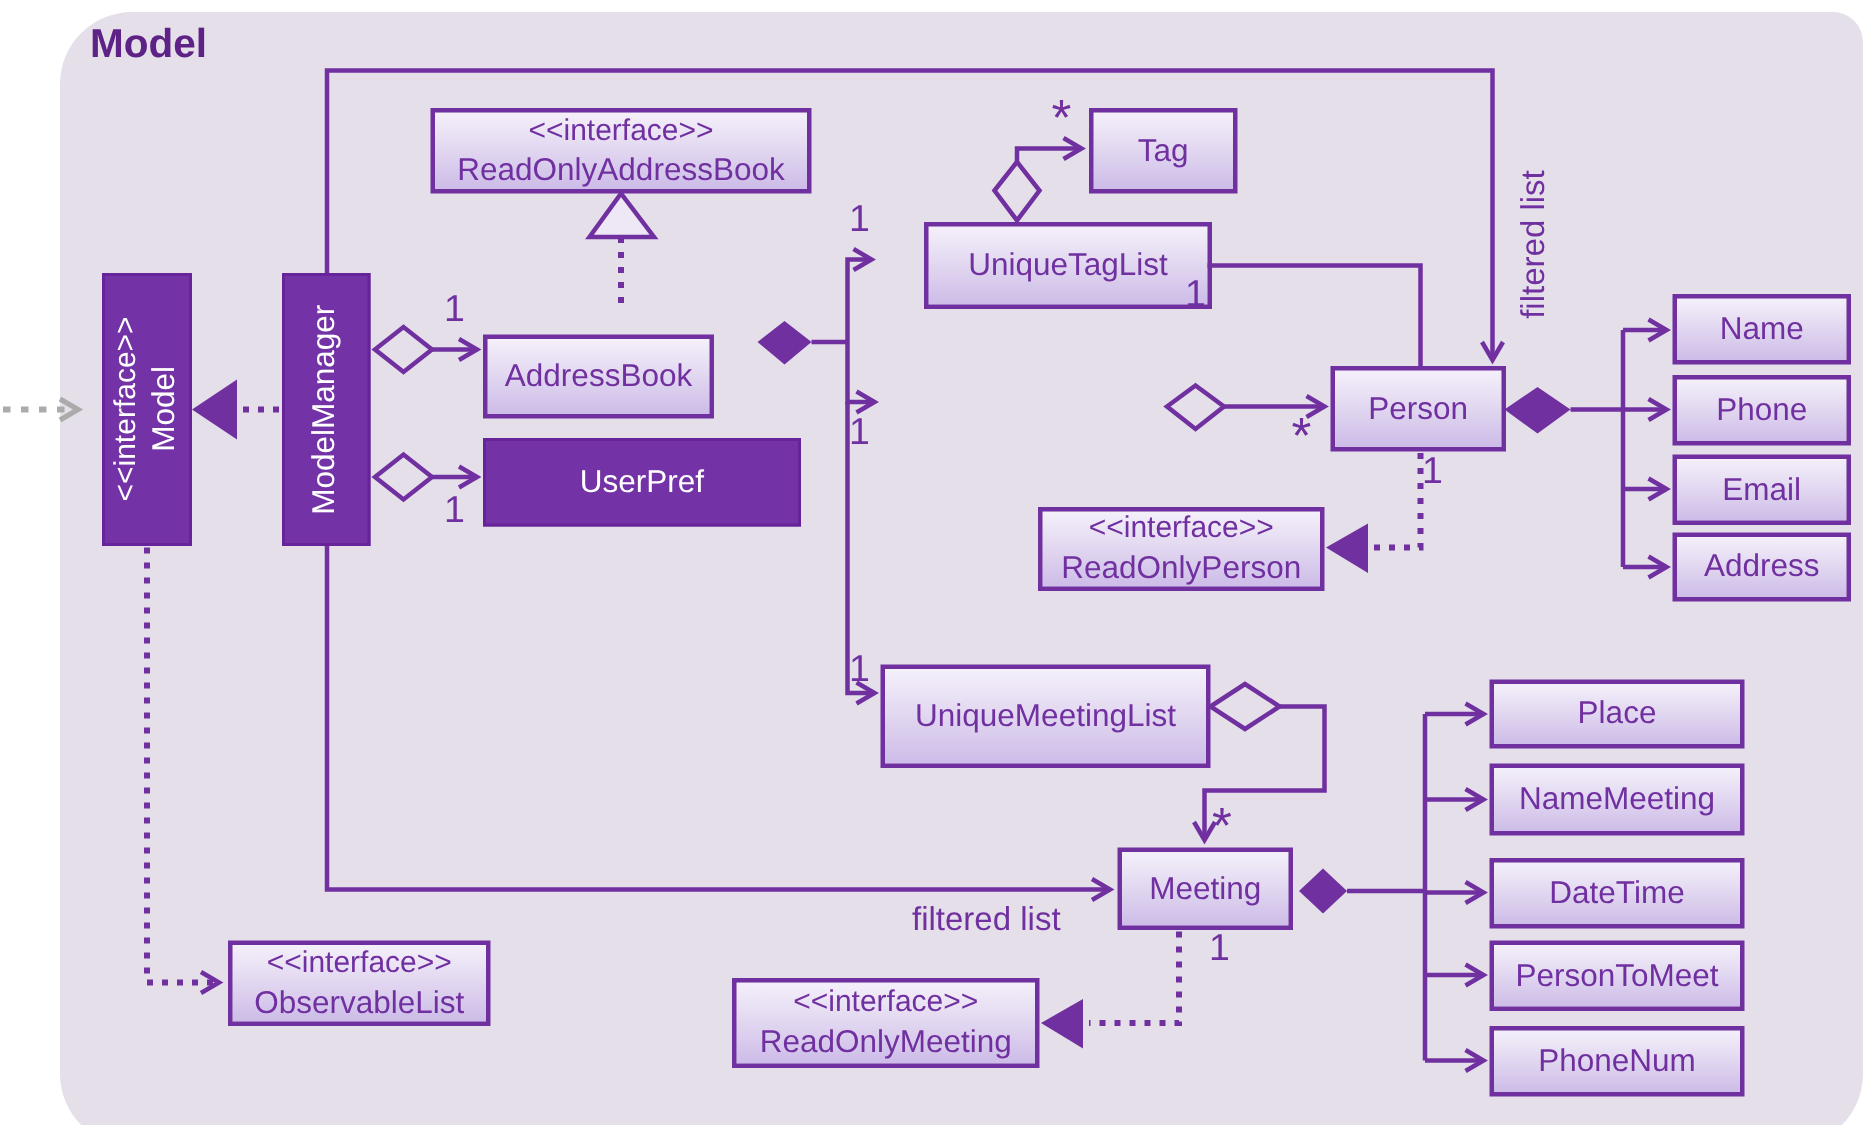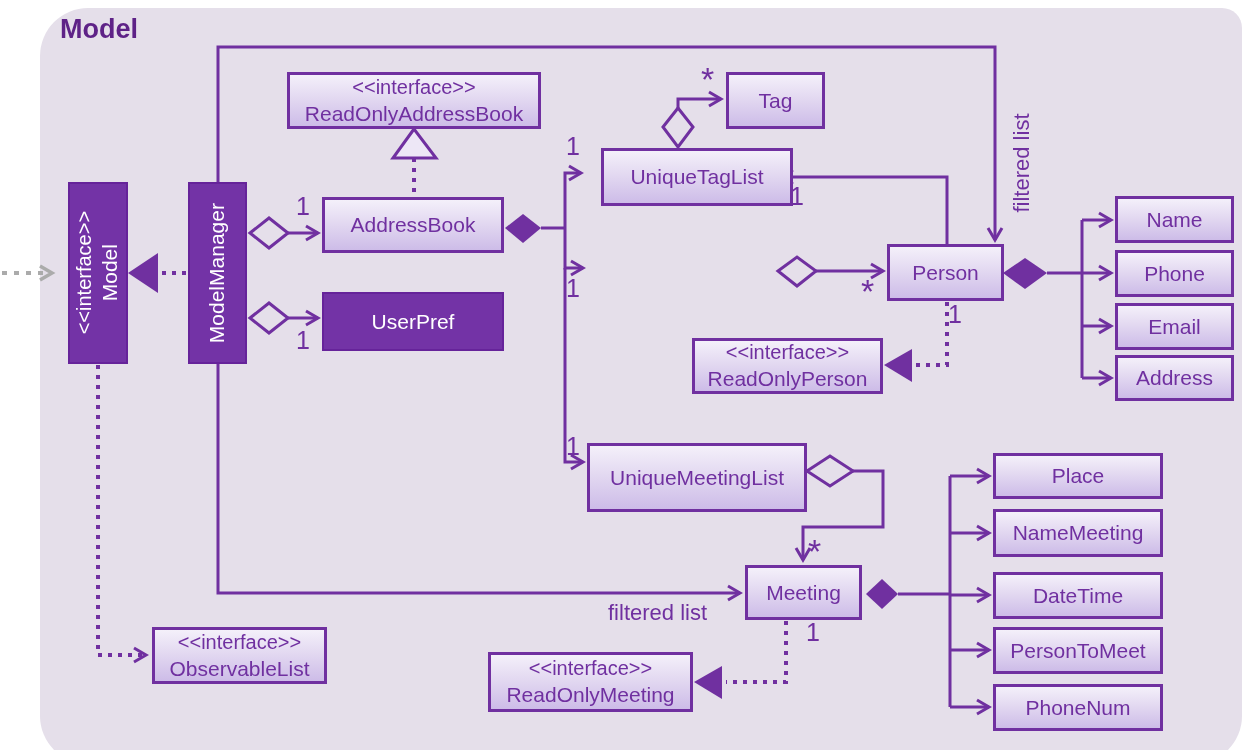--- a/index.html
+++ b/index.html
@@ -123,33 +123,33 @@
 
   <div class="box dark" style="left:188px;top:182px;width:59px;height:182px">
     <div class="vrot">ModelManager</div>
   </div>
 
   <div class="box" style="left:287px;top:72px;width:254px;height:57px">
     <div class="small">&lt;&lt;interface&gt;&gt;</div>
     <div>ReadOnlyAddressBook</div>
   </div>
 
-  <div class="box" style="left:322px;top:197px;width:182px;height:56px">
+  <div class="box" style="left:322px;top:223px;width:154px;height:56px">
     <div>AddressBook</div>
   </div>
 
-  <div class="box dark" style="left:322px;top:292px;width:182px;height:59px">
+  <div class="box dark" style="left:322px;top:292px;width:212px;height:59px">
     <div>UserPref</div>
   </div>
 
   <div class="box" style="left:726px;top:72px;width:99px;height:57px">
     <div>Tag</div>
   </div>
 
-  <div class="box" style="left:601px;top:148px;width:192px;height:58px">
+  <div class="box" style="left:616px;top:148px;width:192px;height:58px">
     <div>UniqueTagList</div>
   </div>
 
 
   <div class="box" style="left:887px;top:244px;width:117px;height:57px">
     <div>Person</div>
   </div>
 
   <div class="box" style="left:692px;top:338px;width:191px;height:56px">
     <div class="small">&lt;&lt;interface&gt;&gt;</div>

